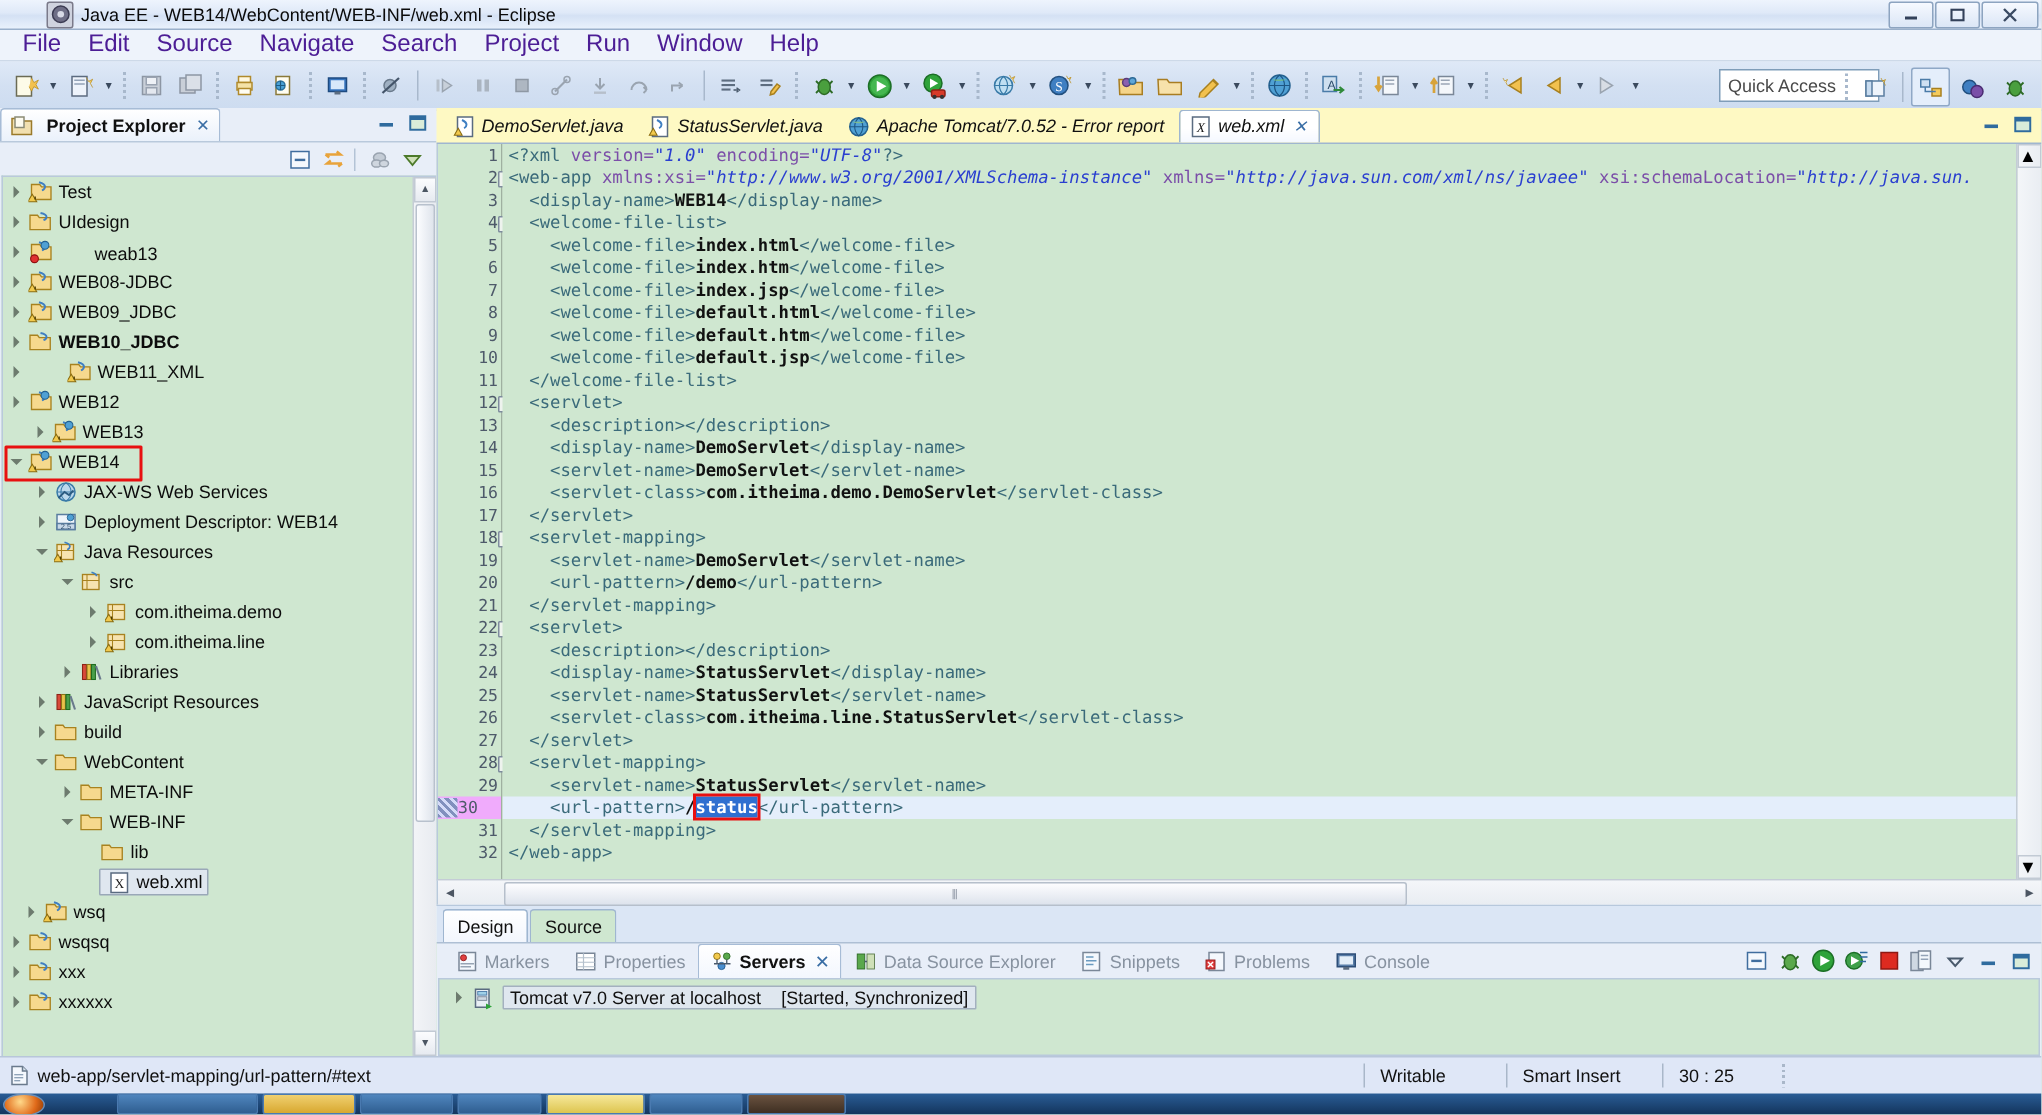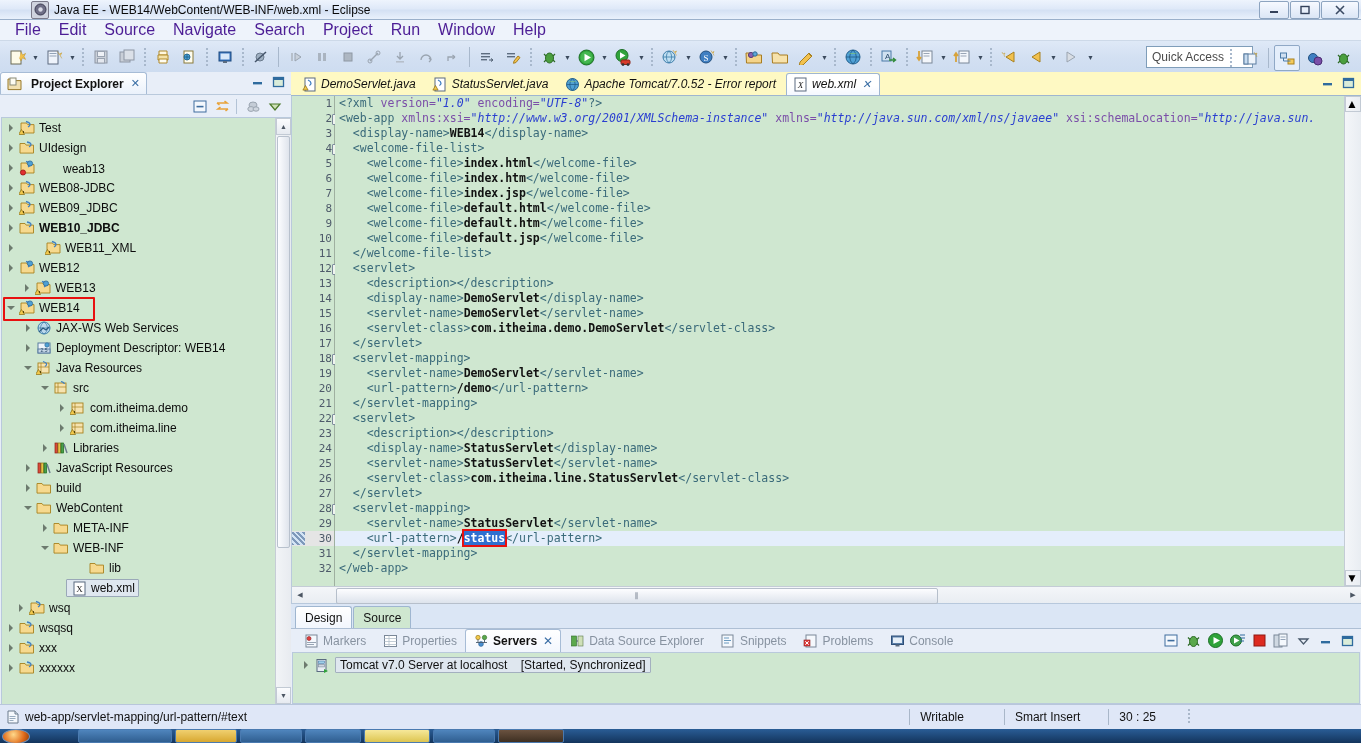--- a/index.html
+++ b/index.html
@@ -168,21 +168,21 @@
   }
   .gline{
     height:15px;line-height:15px;font-family:"DejaVu Sans Mono",monospace;font-size:11px;
     color:#4e5a6a;text-align:right;padding-right:2px;position:relative;
   }
   .gline .fold{
     position:absolute;right:-9px;top:3px;width:9px;height:9px;
     border:1px solid #7e8c9d;background:#eef3ee;border-radius:1px;
     font-size:8px;line-height:7px;text-align:center;color:#445;
   }
-  .gline.cur{background:#e5e5e5;}
+  .gline.cur{background:#f0abfc;text-align:center;}
   .gline.cur .marker{
     position:absolute;left:0;top:1px;width:13px;height:13px;
     background:
       repeating-linear-gradient(45deg,#6d8bb3 0 2px,#cfe3f7 2px 4px);
     opacity:.85;
   }
   .codecol{flex:1;min-width:0;position:relative;overflow:hidden;background:#cfe7d0;}
   .cline{
     height:15px;line-height:15px;white-space:pre;
     font-family:"DejaVu Sans Mono",monospace;font-size:11.5px;color:#2b2b2b;
@@ -981,21 +981,21 @@
               </span>
               <span class="tlabel-wrap" style="display: flex; align-items: center;">
                 <span class="ticon">
                   <svg width="16" height="16" viewBox="0 0 16 16">
                     <path d="M1 3.5 h5 l1.2 1.6 h7.3 v8 h-13.5z" fill="#f6d98e" stroke="#a8821f" stroke-width=".9"></path>
                   </svg>
                 </span>
                 <span class="tlabel">WEB-INF</span>
               </span>
             </div>
-            <div class="trow" style="padding-left: 72px;">
+            <div class="trow" style="padding-left: 50px;">
               <span class="twist"></span>
               <span class="tlabel-wrap" style="display: flex; align-items: center;">
                 <span class="ticon">
                   <svg width="16" height="16" viewBox="0 0 16 16">
                     <path d="M1 3.5 h5 l1.2 1.6 h7.3 v8 h-13.5z" fill="#f6d98e" stroke="#a8821f" stroke-width=".9"></path>
                   </svg>
                 </span>
                 <span class="tlabel">lib</span>
               </span>
             </div>

